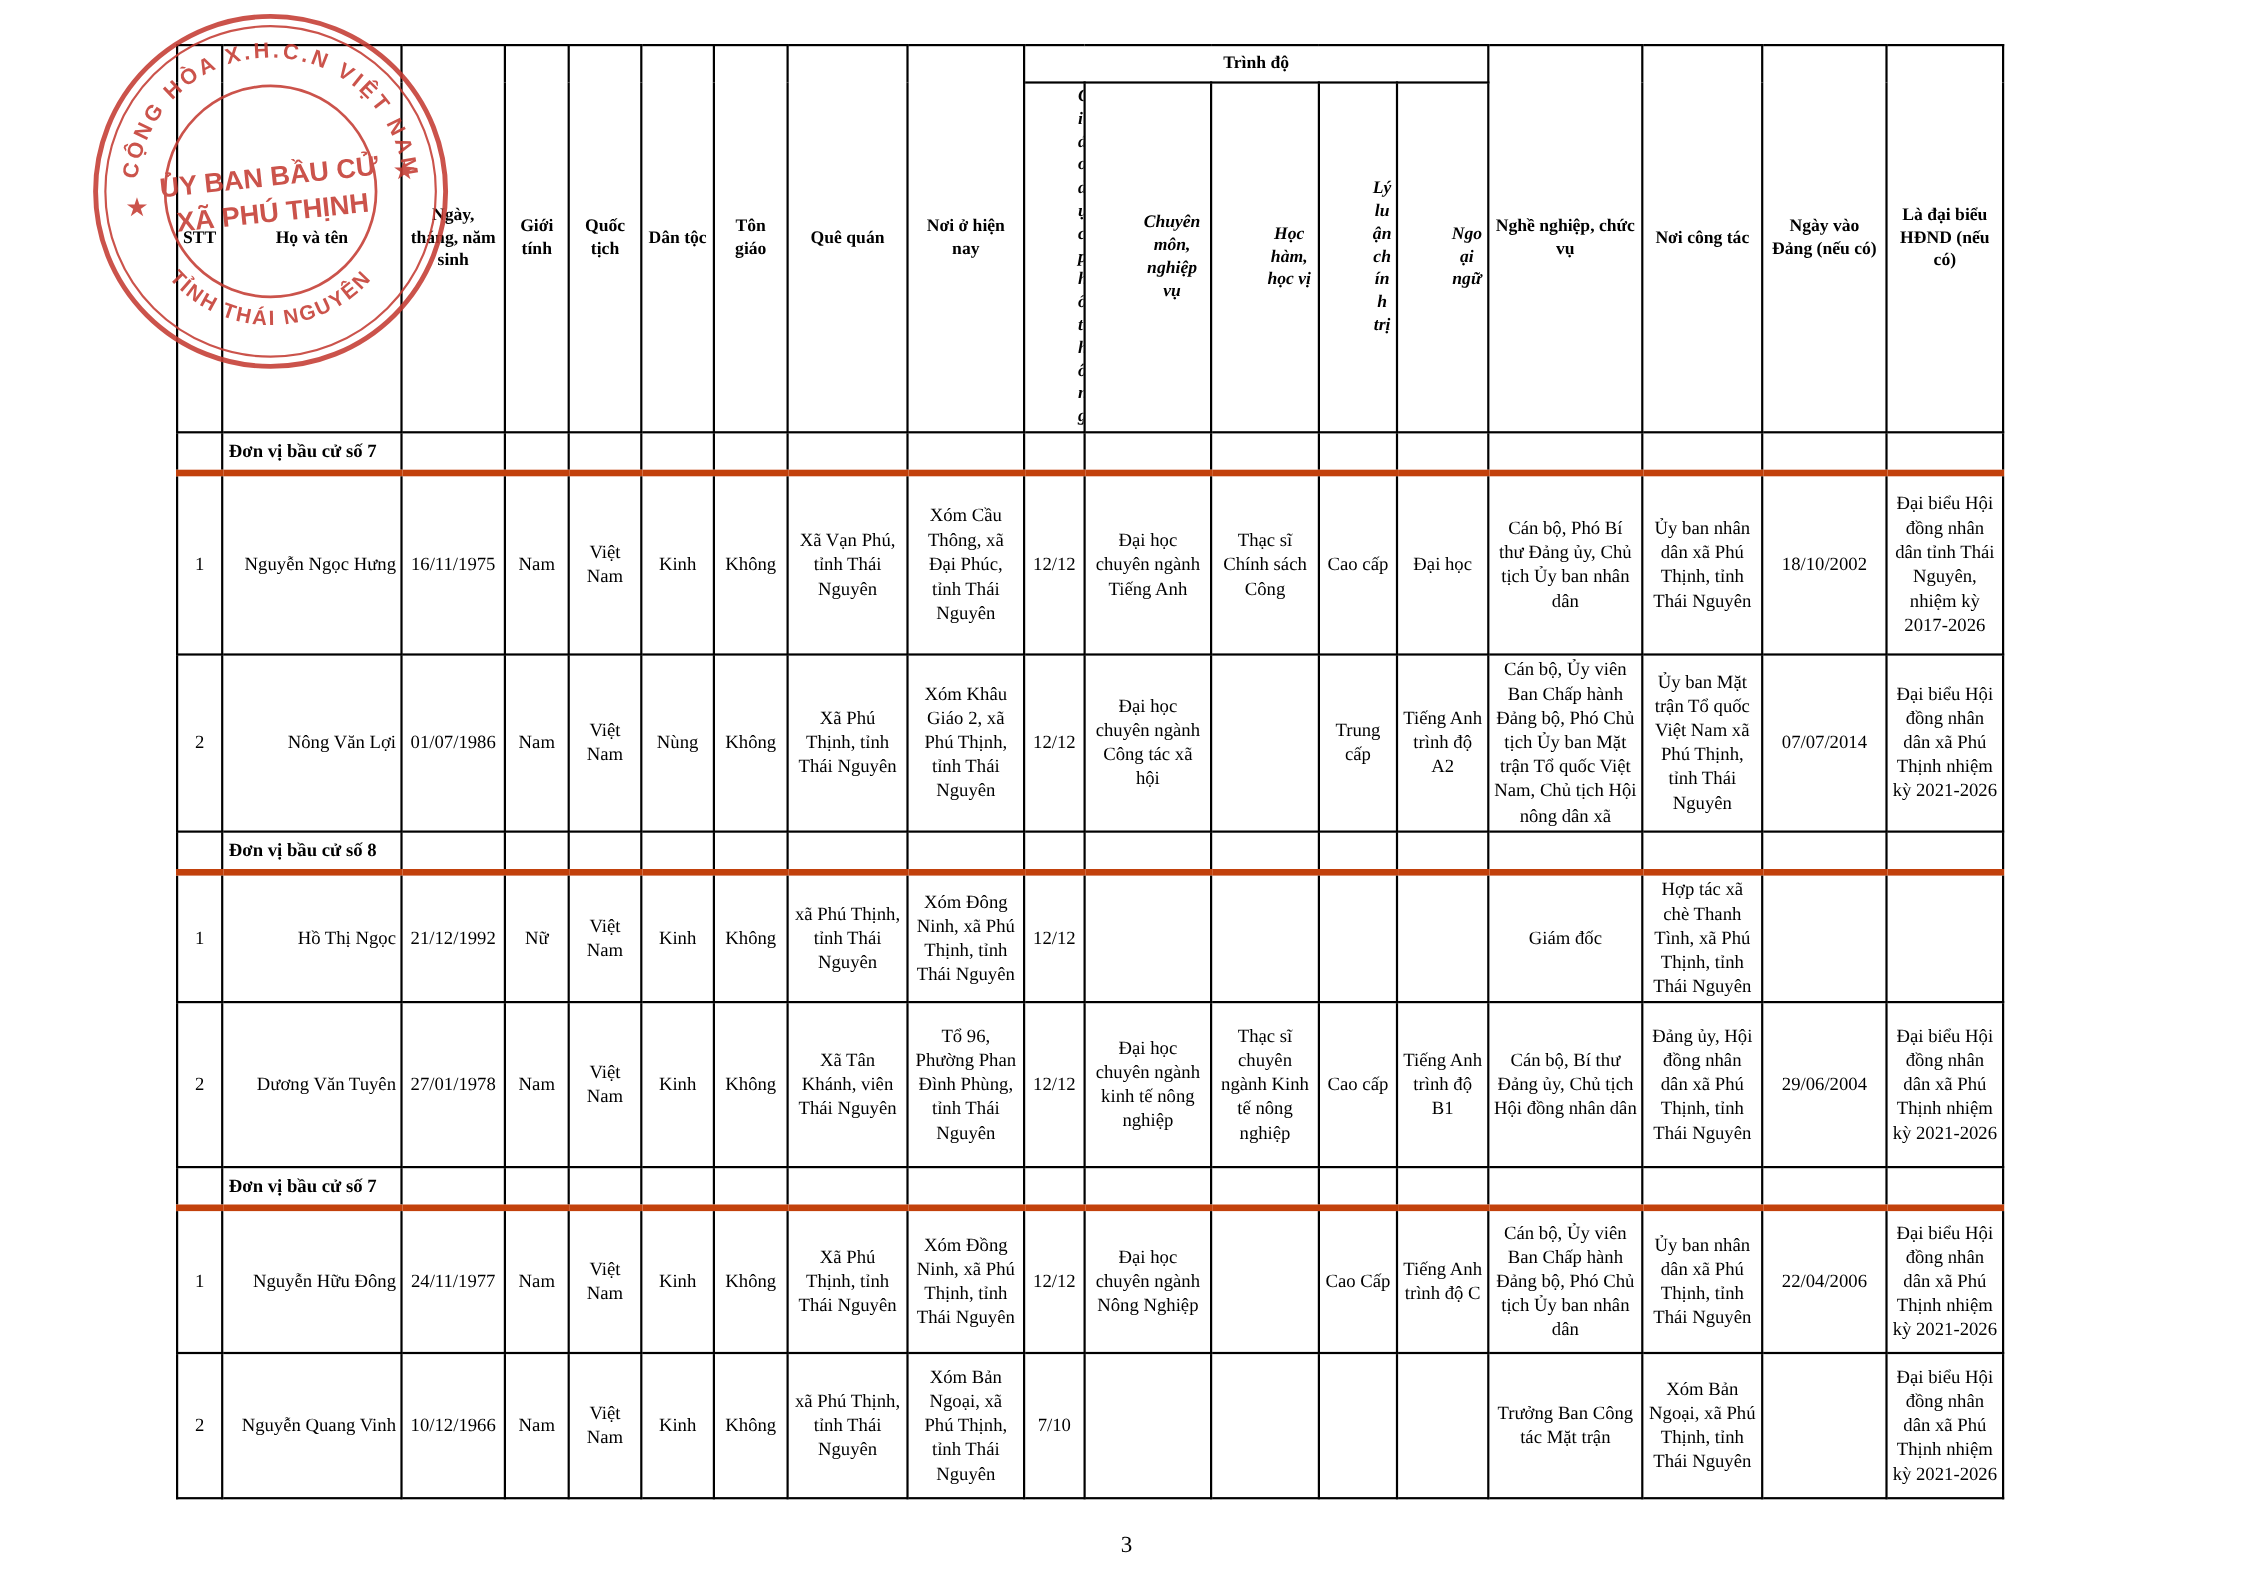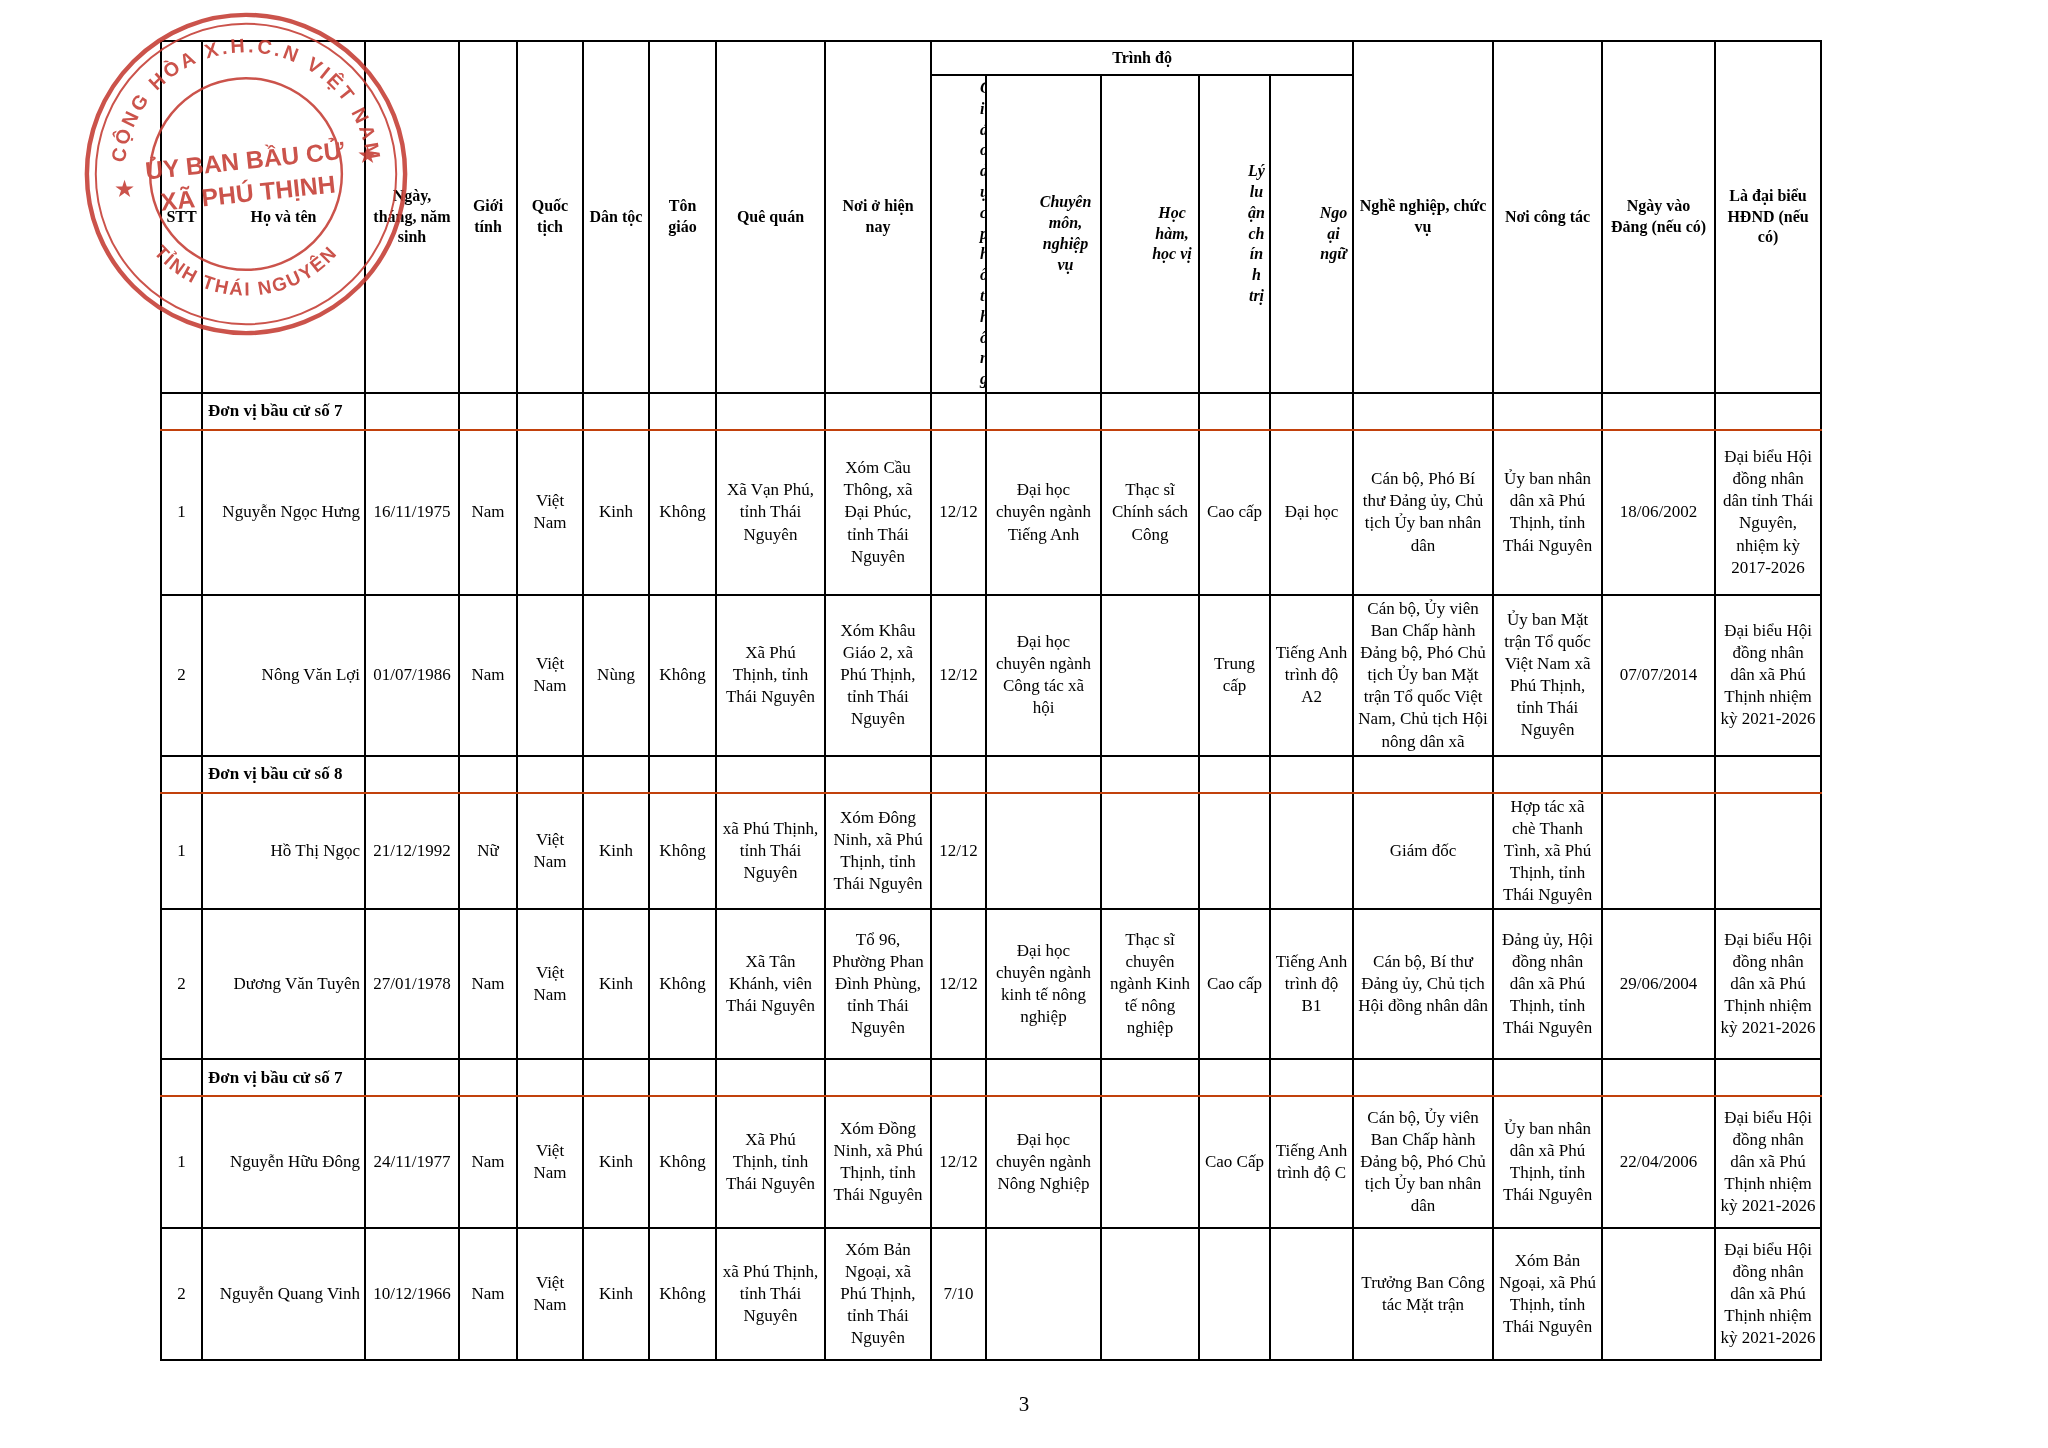--- a/index.html
+++ b/index.html
@@ -31,21 +31,21 @@
     word-wrap:break-word;
     overflow:hidden;
   }
   .doc-table thead th { font-weight:bold; font-size:16px; }
   .doc-table thead tr.group-row { height:34px; }
   .doc-table thead tr.sub-row  { height:74px; }
   .doc-table thead th.italic   { font-style:italic;padding-left:48px; }
 
   .doc-table td.cell-name { text-align:right; padding-left:6px; }
   tr.section-row { height:37px; }
-  tr.section-row td { border-bottom:2px solid #c2410c; }
+  tr.section-row td { border-bottom:6px solid #c2410c; }
   td.section-title {
     text-align:left !important;
     font-weight:bold;
     padding-left:5px;
     white-space:nowrap;
   }
 
   
   .stamp {
     position:absolute;
@@ -149,21 +149,21 @@
         <td>Không</td>
         <td>Xã Vạn Phú, tỉnh Thái Nguyên</td>
         <td>Xóm Cầu Thông, xã Đại Phúc, tỉnh Thái Nguyên</td>
         <td>12/12</td>
         <td>Đại học chuyên ngành Tiếng Anh</td>
         <td>Thạc sĩ Chính sách Công</td>
         <td>Cao cấp</td>
         <td>Đại học</td>
         <td>Cán bộ, Phó Bí thư Đảng ủy, Chủ tịch Ủy ban nhân dân</td>
         <td>Ủy ban nhân dân xã Phú Thịnh, tỉnh Thái Nguyên</td>
-        <td>18/06/2002</td>
+        <td>18/10/2002</td>
         <td>Đại biểu Hội đồng nhân dân tỉnh Thái Nguyên, nhiệm kỳ 2017-2026</td>
       </tr>
       <tr style="height: 152px;">
         <td>2</td>
         <td class="cell-name">Nông Văn Lợi</td>
         <td>01/07/1986</td>
         <td>Nam</td>
         <td>Việt Nam</td>
         <td>Nùng</td>
         <td>Không</td>

